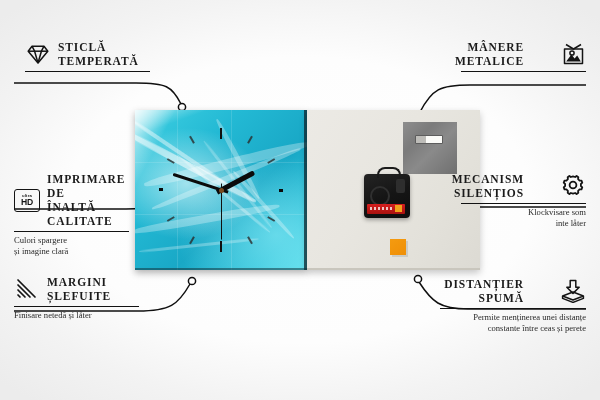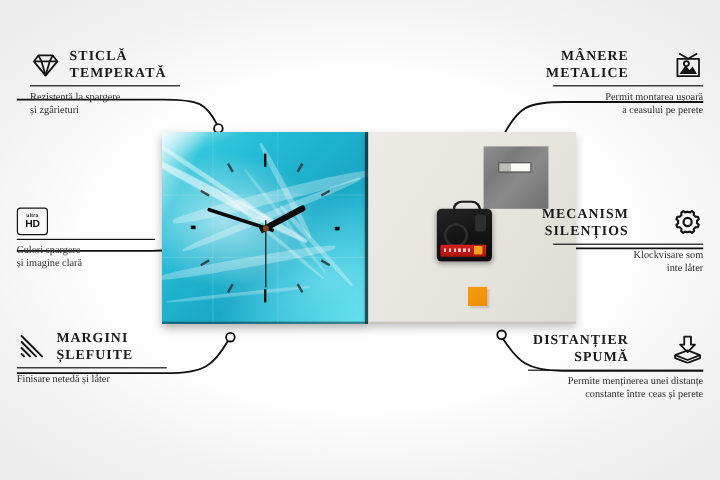--- a/index.html
+++ b/index.html
@@ -239,32 +239,32 @@
             <path d="M2.2 7.2 L21.8 7.2"></path>
             <path d="M6 2.2 L8.6 7.2 L12 19"></path>
             <path d="M18 2.2 L15.4 7.2 L12 19"></path>
           </g>
         </svg>
       </span>
       <span class="co-title">STICLĂ
 TEMPERATĂ</span>
     </div>
     <div class="co-rule"></div>
-    <div class="co-desc">Rezistentă la spargere
-și zgârieturi</div>
   </div>
 
   <div class="callout co-left" style="left:14px;top:172px;width:115px;">
     <div class="co-head">
       <span class="ico">
         <span class="hdbox">
           <span class="u">ultra</span>
           <span class="h">HD</span>
         </span>
       </span>
+      <span class="co-title">IMPRIMARE DE
+ÎNALTĂ CALITATE</span>
     </div>
     <div class="co-rule"></div>
     <div class="co-desc">Culori spargere
 și imagine clară</div>
   </div>
 
   <div class="callout co-left" style="left:14px;top:275px;width:125px;">
     <div class="co-head">
       <span class="ico">
         <svg width="24" height="22" viewBox="0 0 24 22">
@@ -292,22 +292,20 @@
           <g fill="none" stroke="#141414" stroke-width="1.5" stroke-linejoin="round">
             <path d="M5 1.5 L12.5 6 L20 1.5"></path>
             <rect x="3.5" y="6" width="18" height="14.5"></rect>
             <path d="M5.2 18.6 L10.4 11.4 L13.6 15.6 L16.2 12.4 L19.8 18.6 Z" fill="#141414" stroke="none"></path>
             <circle cx="11" cy="10" r="2.1"></circle>
           </g>
         </svg>
       </span>
     </div>
     <div class="co-rule"></div>
-    <div class="co-desc">Permit montarea ușoară
-a ceasului pe perete</div>
   </div>
 
   <div class="callout co-right" style="left:440px;top:277px;width:146px;">
     <div class="co-head">
       <span class="co-title">DISTANȚIER
 SPUMĂ</span>
       <span class="ico">
         <svg width="26" height="24" viewBox="0 0 26 24">
           <g fill="none" stroke="#141414" stroke-width="1.5" stroke-linejoin="round">
             <path d="M10.2 1.5 L15.8 1.5 L15.8 8.2 L19.2 8.2 L13 14.4 L6.8 8.2 L10.2 8.2 Z"></path>

